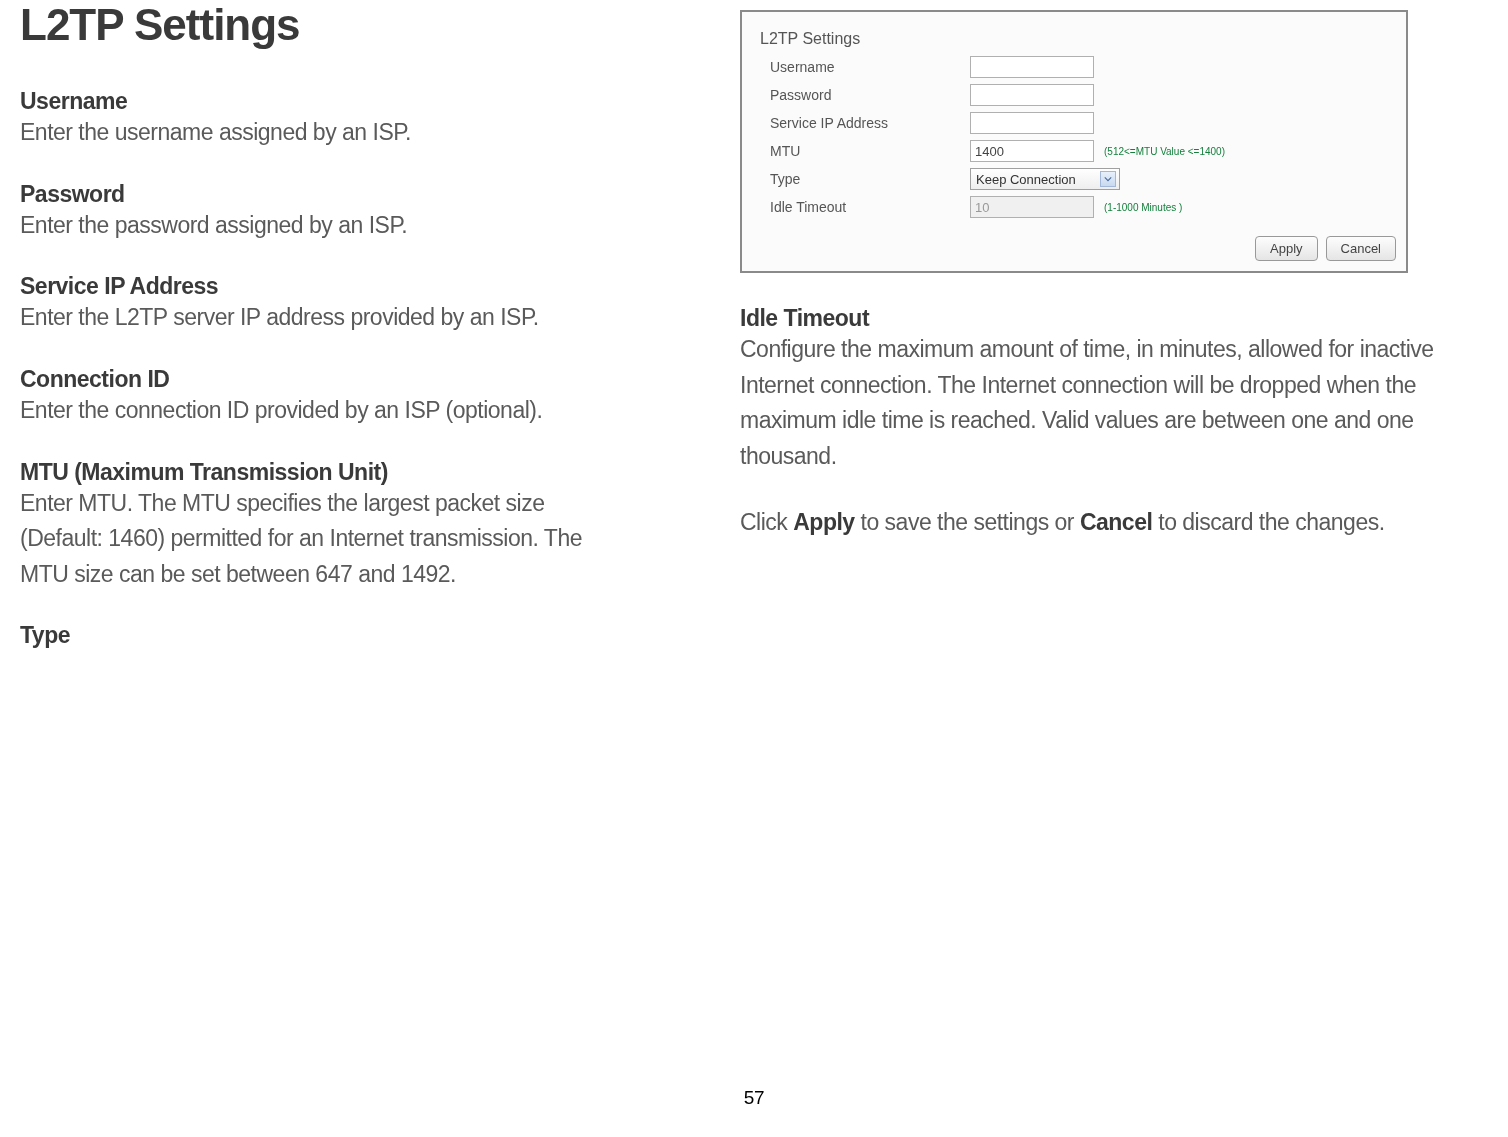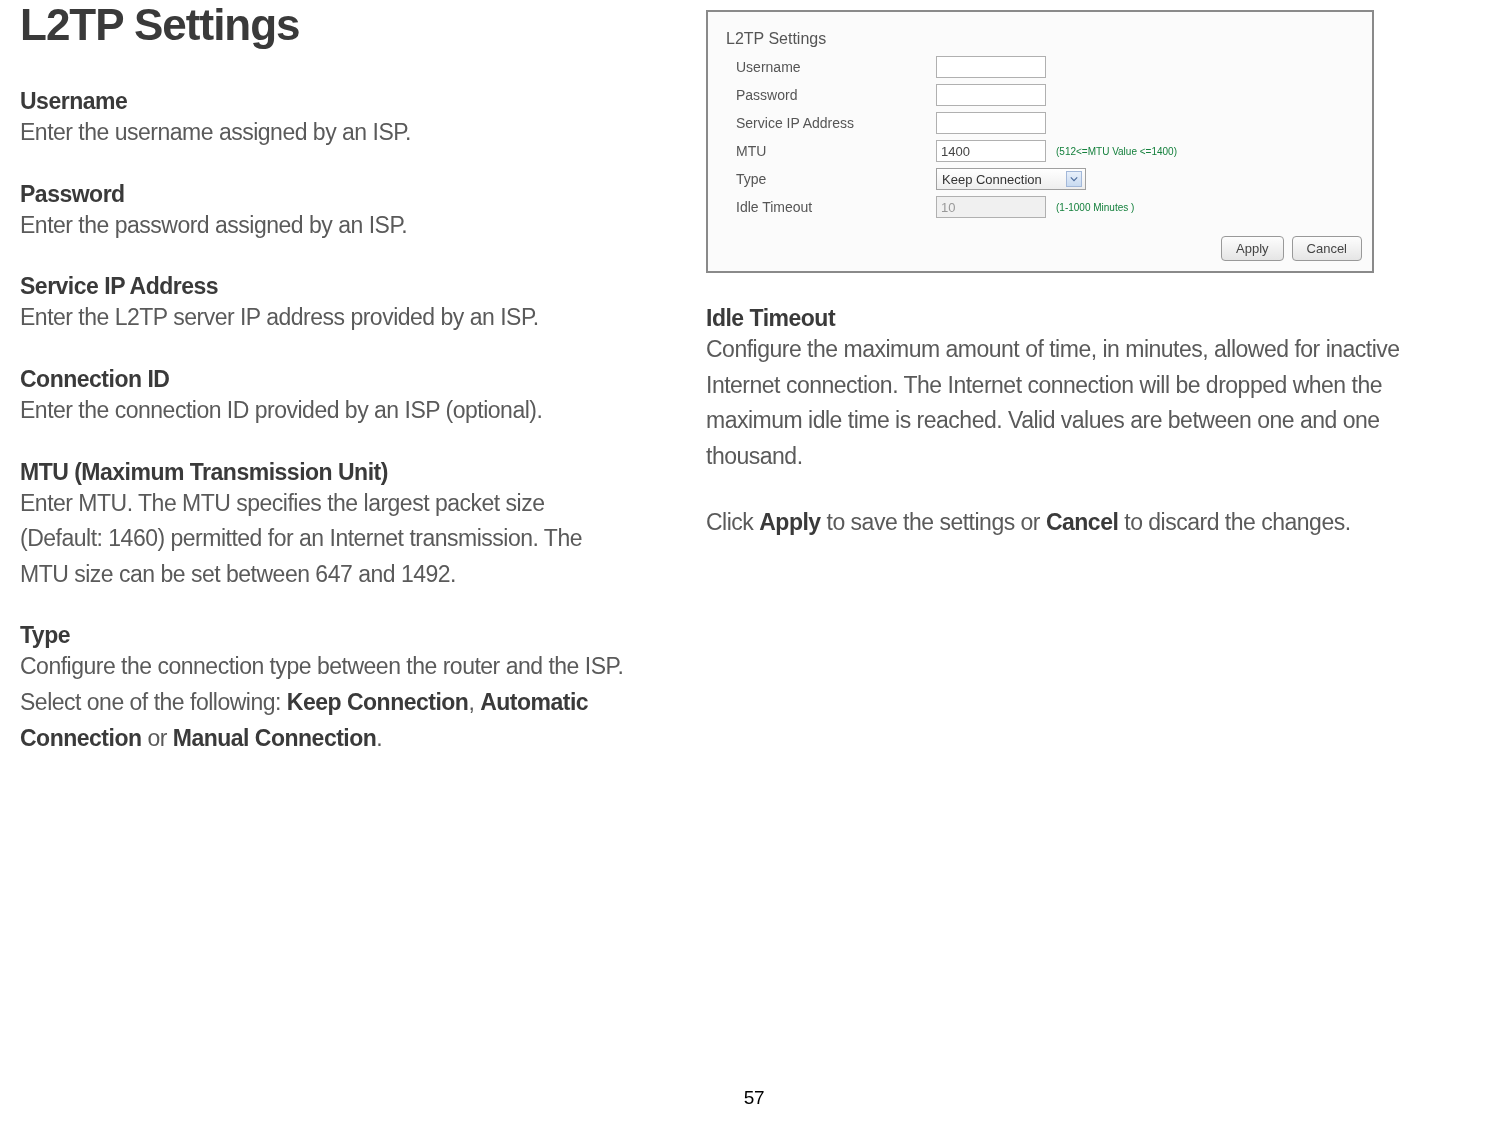--- a/index.html
+++ b/index.html
@@ -12,21 +12,21 @@
       background: #fff;
       width: 1508px;
       height: 1137px;
       position: relative;
       color: #4a4a4a;
       letter-spacing: -0.3px;
     }
     .page {
       display: flex;
       padding: 0 20px;
-      gap: 66px;
+      gap: 100px;
     }
     .left-col {
       width: 620px;
       padding-right: 10px;
     }
     .right-col {
       width: 740px;
       padding-top: 10px;
     }
     h1 {
@@ -90,21 +90,21 @@
       letter-spacing: 0;
     }
     .form-label {
       width: 210px;
       padding-left: 10px;
     }
     .form-input {
       border: 1px solid #b0b0b0;
       background: #fff;
       height: 22px;
-      width: 110px;
+      width: 124px;
       padding: 0 4px;
       font-family: Tahoma, Verdana, Arial, sans-serif;
       font-size: 13px;
       color: #444;
     }
     .form-input.disabled {
       background: #f0f0f0;
       color: #999;
     }
     .form-select {
@@ -180,23 +180,20 @@
     <div class="section-heading">Service IP Address</div>
     <div class="section-body">Enter the L2TP server IP address provided by an ISP.</div>
 
     <div class="section-heading">Connection ID</div>
     <div class="section-body">Enter the connection ID provided by an ISP (optional).</div>
 
     <div class="section-heading">MTU (Maximum Transmission Unit)</div>
     <div class="section-body">Enter MTU. The MTU specifies the largest packet size (Default: 1460) permitted for an Internet transmission. The MTU size can be set between 647 and 1492.</div>
 
     <div class="section-heading">Type</div>
-    <p class="mixed section-body">
-      <span>Configure the connection type between the router and the ISP. Select one of the following: </span><b class="strong">Keep Connection</b><span>, </span><b class="strong">Automatic Connection</b><span> or </span><b class="strong">Manual Connection</b><span>.</span>
-    </p>
   </div>
 
   <div class="right-col">
 
     <div class="panel-wrap">
       <div class="panel-content">
         <div class="panel-title">L2TP Settings</div>
 
         <div class="form-row">
           <div class="form-label">Username</div>

